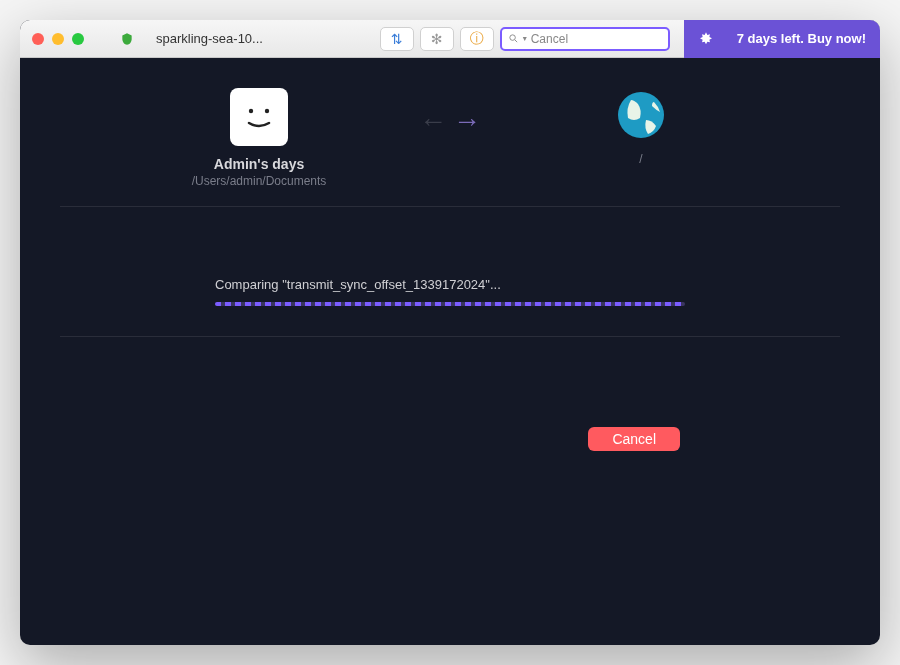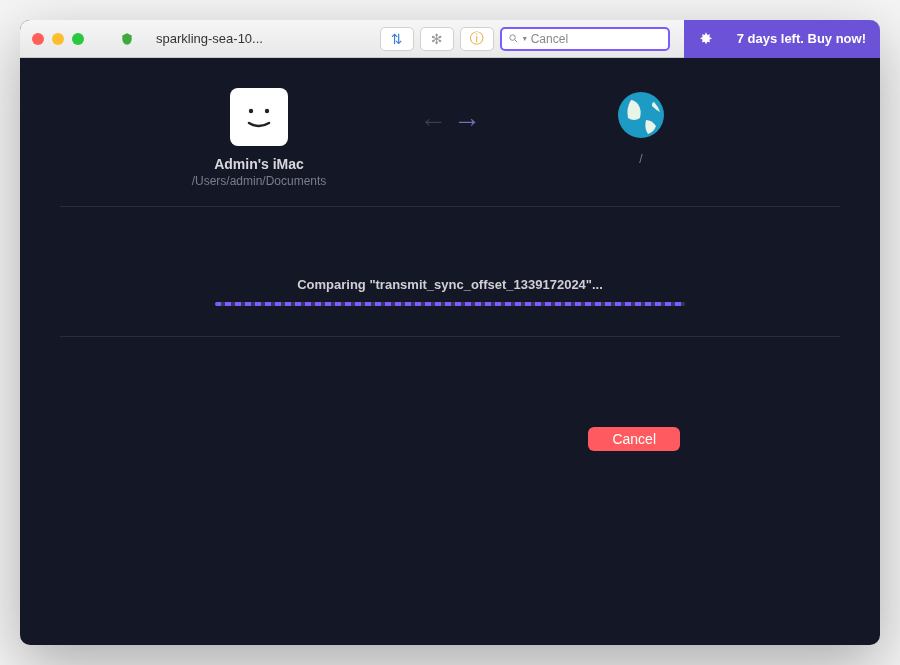--- a/index.html
+++ b/index.html
@@ -217,22 +217,20 @@
     
     .divider {
       border: none;
       border-top: 1px solid #2a2d3a;
       margin: 18px 0;
     }
     
     .progress-section {
       margin: 70px auto 30px;
       width: 470px;
-      text-align: center;
-      font-weight: bold;
     }
     
     .progress-label {
       font-size: 13px;
       color: #d0d0d4;
       margin-bottom: 10px;
     }
     
     .progress-bar {
       height: 4px;
@@ -317,21 +315,21 @@
 
     <div class="sync-row">
       <div class="sync-side">
         <div class="finder-icon">
           <svg width="40" height="40" viewBox="0 0 40 40">
             <circle cx="12" cy="14" r="2.2" fill="#222"></circle>
             <circle cx="28" cy="14" r="2.2" fill="#222"></circle>
             <path d="M10 26 Q20 32 30 26" stroke="#222" stroke-width="2.5" fill="none" stroke-linecap="round"></path>
           </svg>
         </div>
-        <div class="side-title">Admin's iMac</div>
+        <div class="side-title">Admin's days</div>
         <div class="side-path">/Users/admin/Documents</div>
       </div>
 
       <div class="arrows">
         <span class="arrow arrow-left">←</span>
         <span class="arrow arrow-right">→</span>
       </div>
 
       <div class="sync-side">
         <div class="globe-icon">

